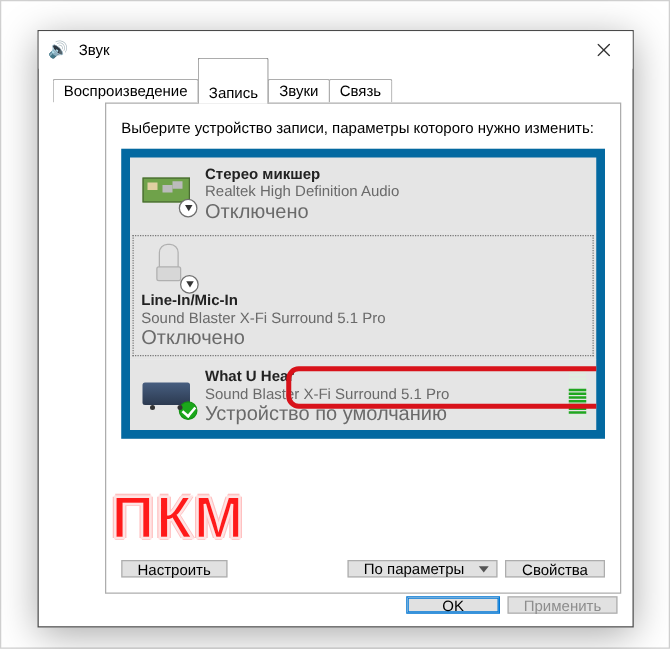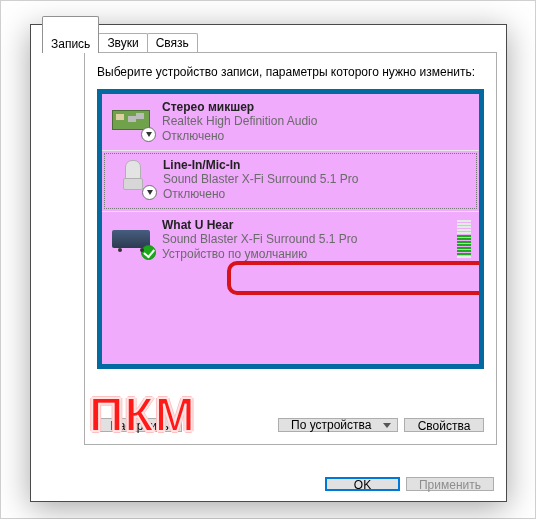--- a/index.html
+++ b/index.html
@@ -97,37 +97,38 @@
     margin-left: 44px;
   }
 
   .instr {
     font-size: 12px;
     color: #000;
     margin-bottom: 10px;
   }
 
   .listbox {
-    border: 5px solid #0369a1;
-    height: 280px;
-    background: #f0abfc;
+    border: 7px solid #0369a1;
+    height: 232px;
+    background: #e5e5e5;
     position: relative;
     overflow: hidden;
   }
   .dev {
     display: flex;
     align-items: flex-start;
     padding: 6px 8px 6px 8px;
     position: relative;
     min-height: 56px;
   }
   .dev.selected {
     border: 1px dotted #777;
     margin: 2px;
     padding: 4px 6px 4px 6px;
+    flex-direction: column;
   }
   .dev .thumb {
     width: 44px; height: 40px; position: relative;
     margin-right: 8px;
     flex-shrink: 0;
   }
   .thumb .badge {
     position: absolute;
     right: -2px;
     bottom: -2px;
@@ -152,21 +153,21 @@
     content:"";
     width:5px;height:8px;
     border-right:2px solid #fff;
     border-bottom:2px solid #fff;
     transform:rotate(40deg) translateY(-1px);
   }
 
   .dev .info { flex: 1; }
   .dev .name { font-weight: 600; font-size: 12px; color:#222;}
   .dev .sub { font-size: 12px; color: #6a6a6a; line-height: 15px; }
-  .dev .status { font-size: 12px; color: #6a6a6a; }
+  .dev .status { font-size: 16px; color: #6a6a6a; }
 
   
   .thumb.card::before{
     content:""; position:absolute; left:2px; top:10px;
     width:36px; height:18px; background:#6fa24a;
     border:1px solid #4a6b33;
   }
   .thumb.card::after{
     content:""; position:absolute; left:6px; top:14px;
     width:8px;height:6px;background:#e0cfa2;
@@ -300,23 +301,34 @@
     z-index:8;
     pointer-events:none;
   }
 </style>
 </head>
 <body>
 
 <div class="stage">
   <div class="window">
 
+    <div class="titlebar">
+      <span class="speaker-icon"></span>
+      <span class="title">Звук</span>
+      <div class="close">
+        <svg viewBox="0 0 10 10">
+          <line x1="0" y1="0" x2="10" y2="10" stroke="#333" stroke-width="1"></line>
+          <line x1="10" y1="0" x2="0" y2="10" stroke="#333" stroke-width="1"></line>
+        </svg>
+      </div>
+    </div>
 
     <div class="client">
       <div class="tabs">
+        <div class="tab">Воспроизведение</div>
         <div class="tab active">Запись</div>
         <div class="tab">Звуки</div>
         <div class="tab">Связь</div>
       </div>
 
       <div class="tabpanel">
         <div class="instr">Выберите устройство записи, параметры которого нужно изменить:</div>
 
         <div class="listbox">
 
@@ -374,21 +386,21 @@
           <div class="red-ring"></div>
 
         </div>
 
         <div class="bottom-btns">
           <div class="bottom-left">
             <button class="wbtn">Настроить</button>
           </div>
           <div class="bottom-right">
             <button class="wbtn drop">
-              <span>По устройства</span>
+              <span>По параметры</span>
               <span class="tri"></span>
             </button>
             <button class="wbtn">Свойства</button>
           </div>
         </div>
 
       </div>
     </div>
 
     <div class="dlg-btns">

